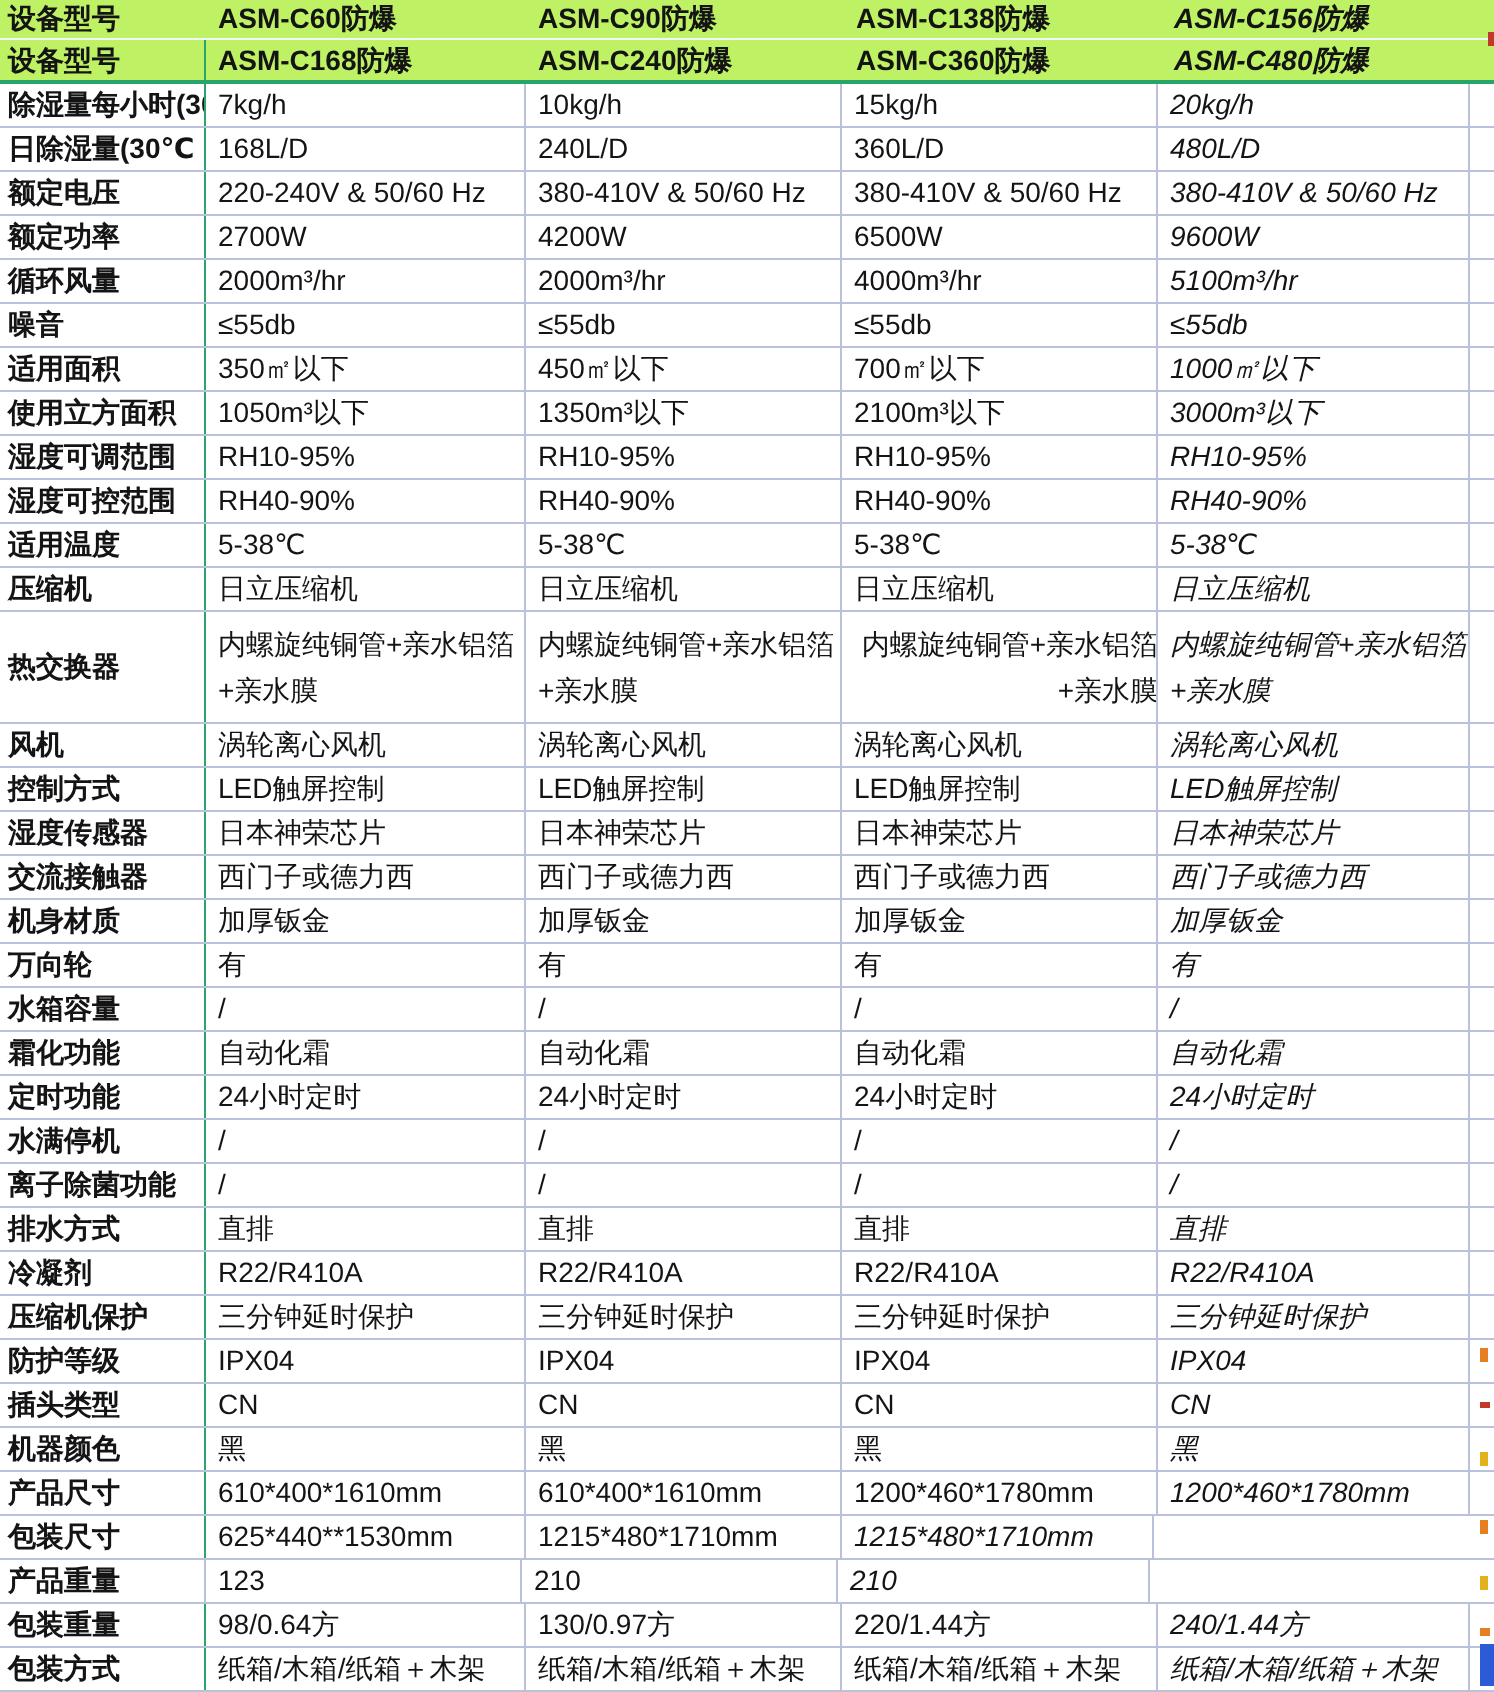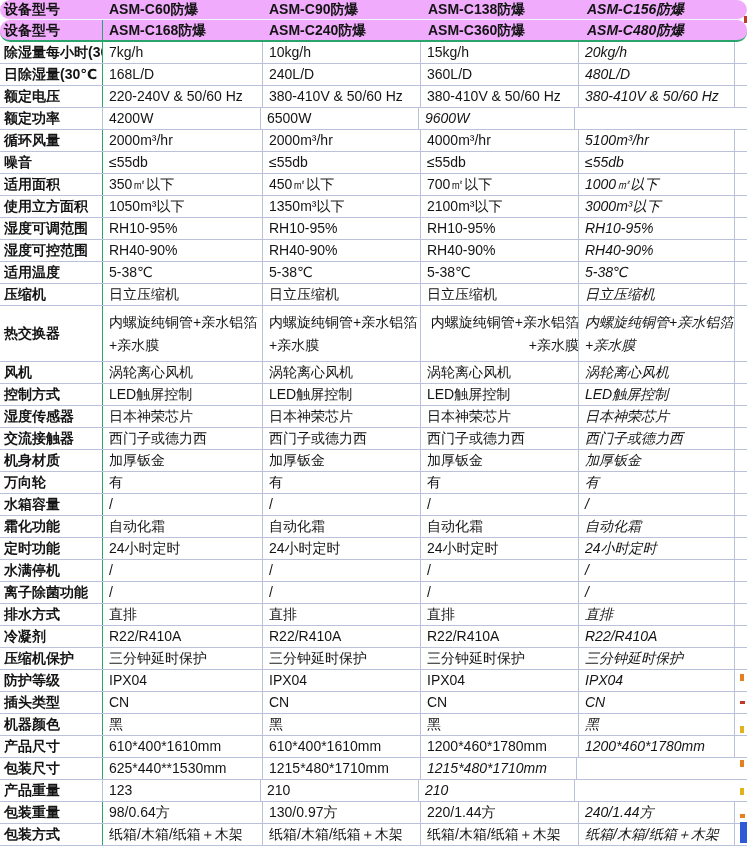--- a/index.html
+++ b/index.html
@@ -1,20 +1,20 @@
 <!DOCTYPE html>
 <html><head>
 <meta charset="utf-8">
 <style>
   html,body{margin:0;padding:0;background:#fff;}
   .sheet{
     position:relative;width:747px;height:846px;overflow:hidden;background:#fff;
     font-family:"Liberation Sans","DejaVu Sans",sans-serif;font-size:14px;color:#141414;
   }
-  .hrow{display:flex;box-sizing:border-box;background:#f0abfc;font-weight:bold;border-radius:10px;}
+  .hrow{display:flex;box-sizing:border-box;background:#bef264;font-weight:bold;}
   .hrow.first{height:20px;border-bottom:1px solid #eef7f9;}
   .hrow.second{height:22px;border-bottom:2px solid #29a46a;}
   .row{display:flex;box-sizing:border-box;height:22px;border-bottom:1px solid #b9c2da;}
   .row.tall{height:56px;}
   .c{box-sizing:border-box;display:flex;align-items:center;overflow:hidden;
      white-space:nowrap;padding-left:6px;line-height:17px;}
   .c.label{width:103px;font-weight:bold;padding-left:4px;border-right:1px solid #29a46a;}
   .hrow.first .c.label{border-right:1px solid transparent;}
   .c.w2{width:160px;}
   .c.w3{width:159px;}
@@ -67,20 +67,21 @@
       <div class="row">
         <div class="c label">额定电压</div>
         <div class="c w2">220-240V &amp; 50/60 Hz</div>
         <div class="c w3">380-410V &amp; 50/60 Hz</div>
         <div class="c w4">380-410V &amp; 50/60 Hz</div>
         <div class="c w5">380-410V &amp; 50/60 Hz</div>
         <div class="c w6"></div>
       </div>
       <div class="row">
         <div class="c label">额定功率</div>
+        <div class="c w2">2700W</div>
         <div class="c w3">4200W</div>
         <div class="c w4">6500W</div>
         <div class="c w5">9600W</div>
         <div class="c w6"></div>
       </div>
       <div class="row">
         <div class="c label">循环风量</div>
         <div class="c w2">2000m³/hr</div>
         <div class="c w3">2000m³/hr</div>
         <div class="c w4">4000m³/hr</div>

